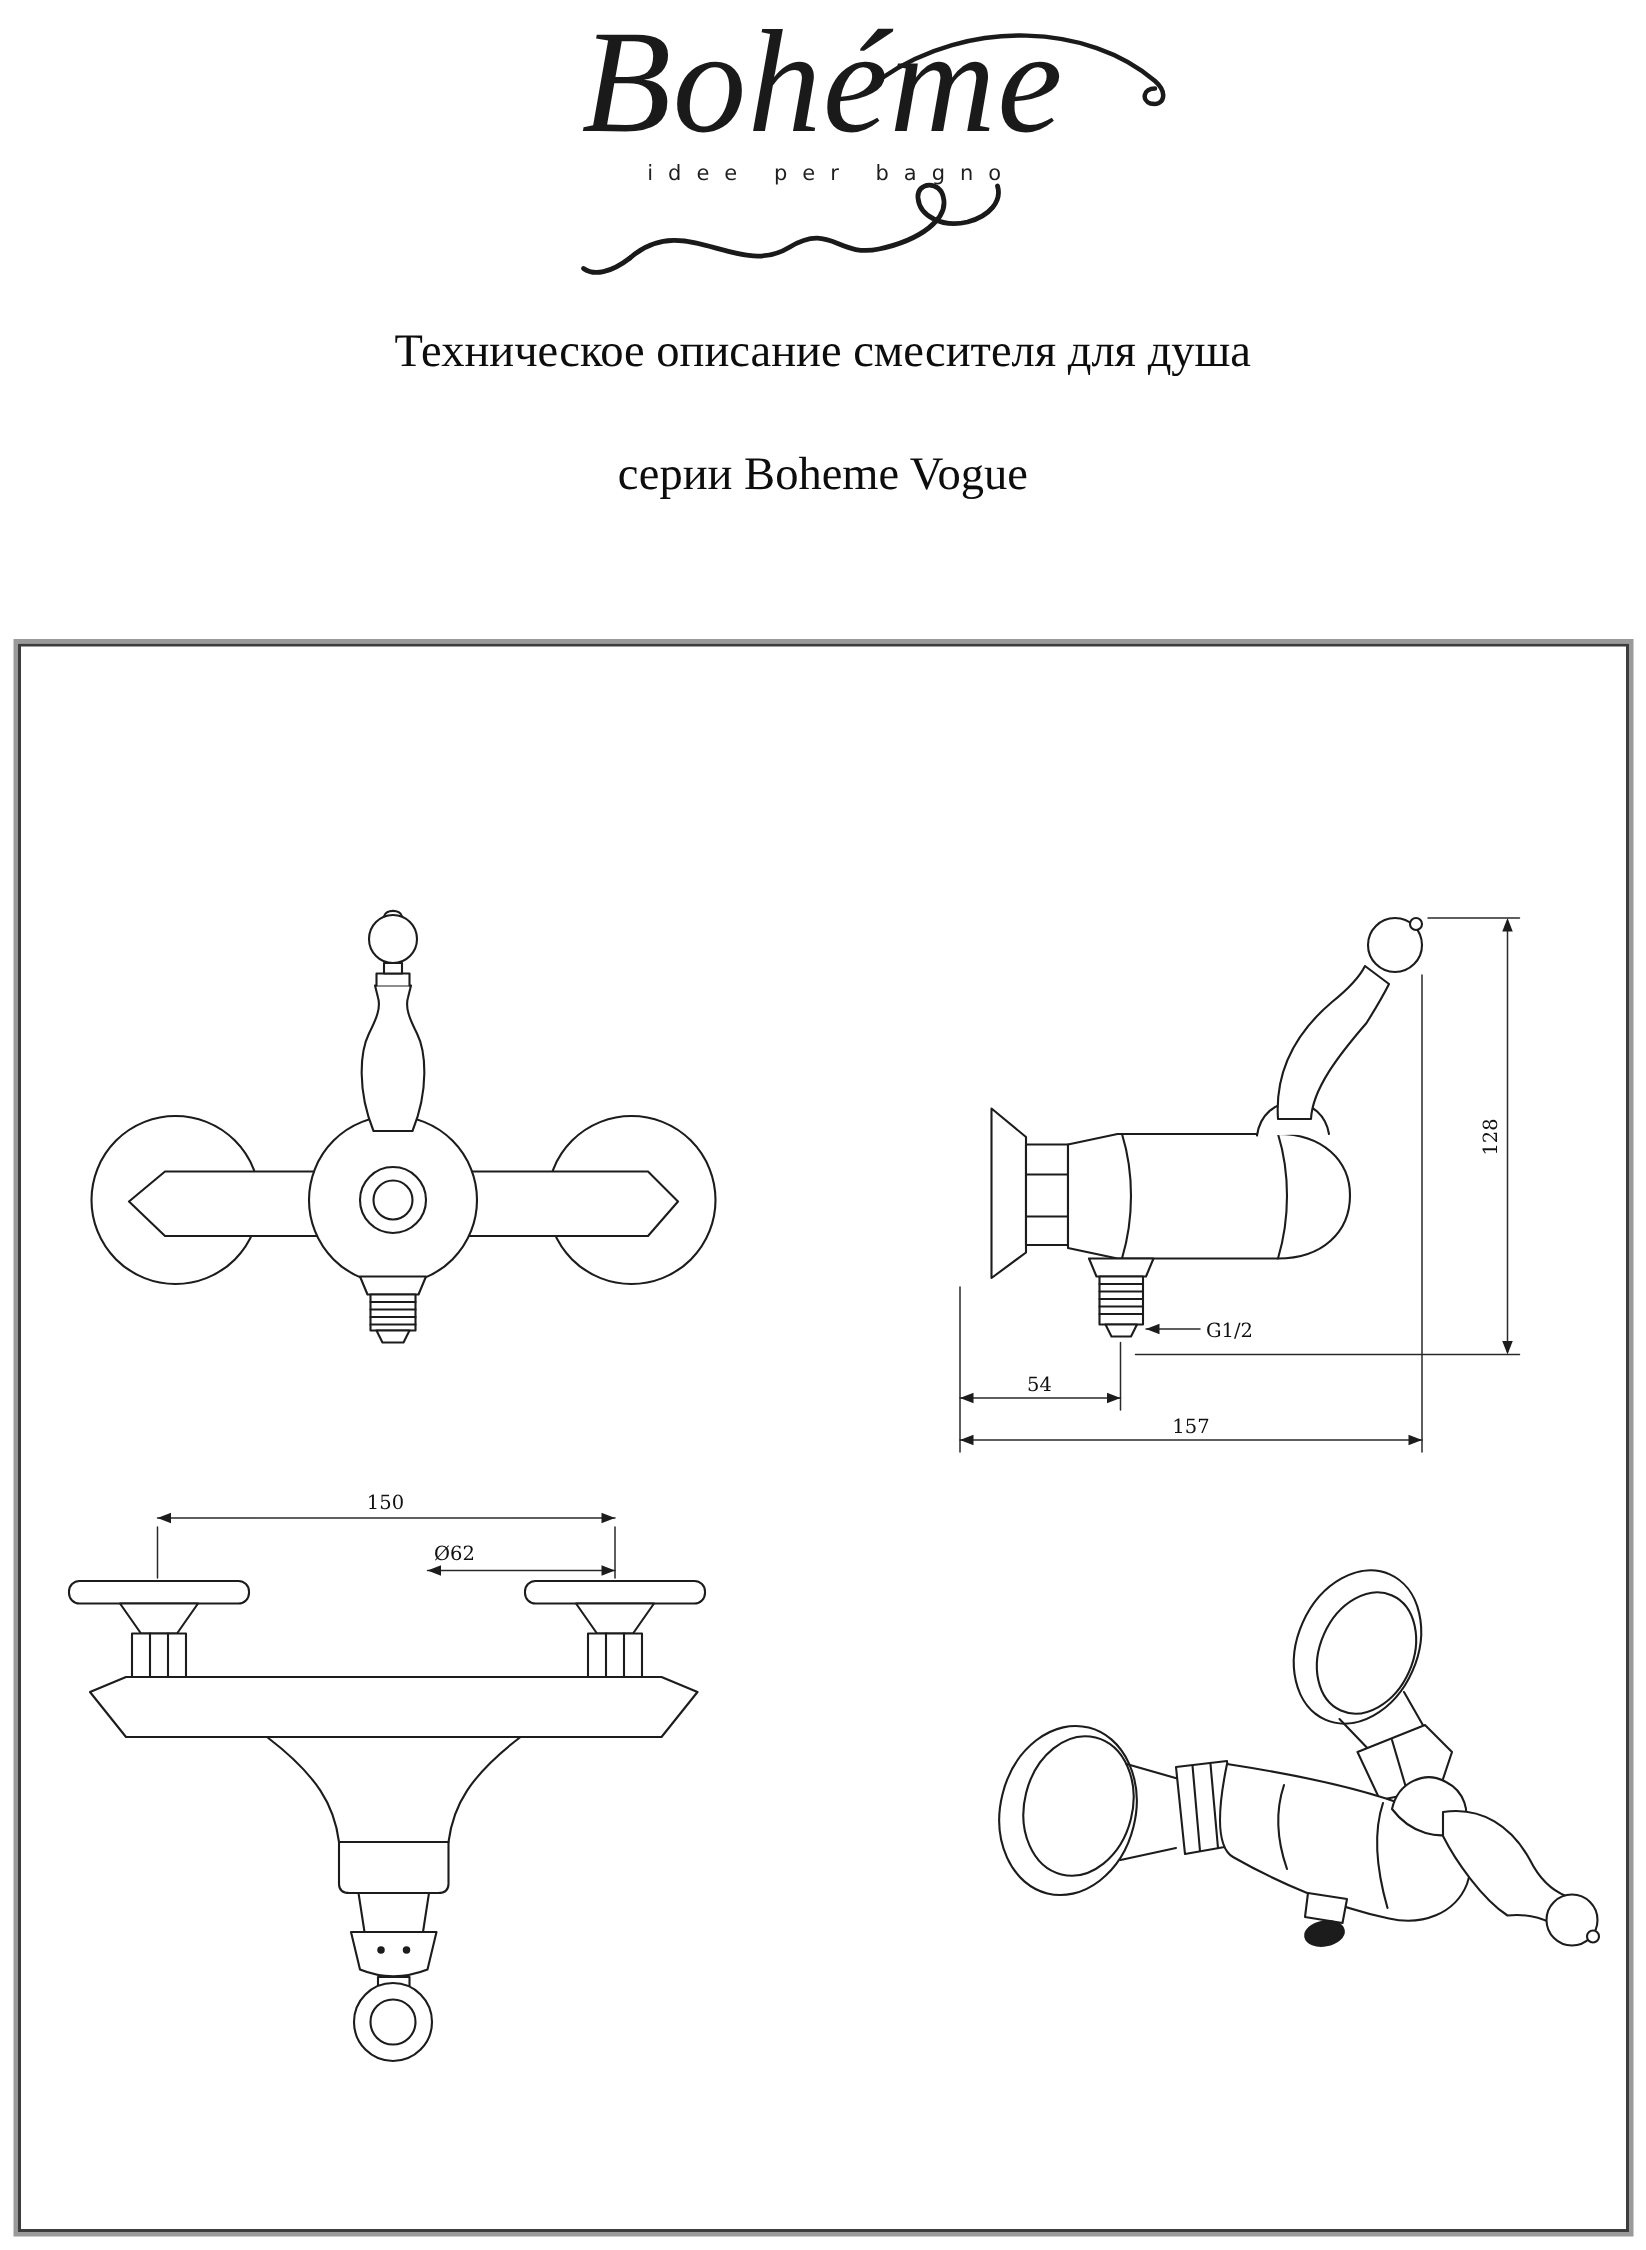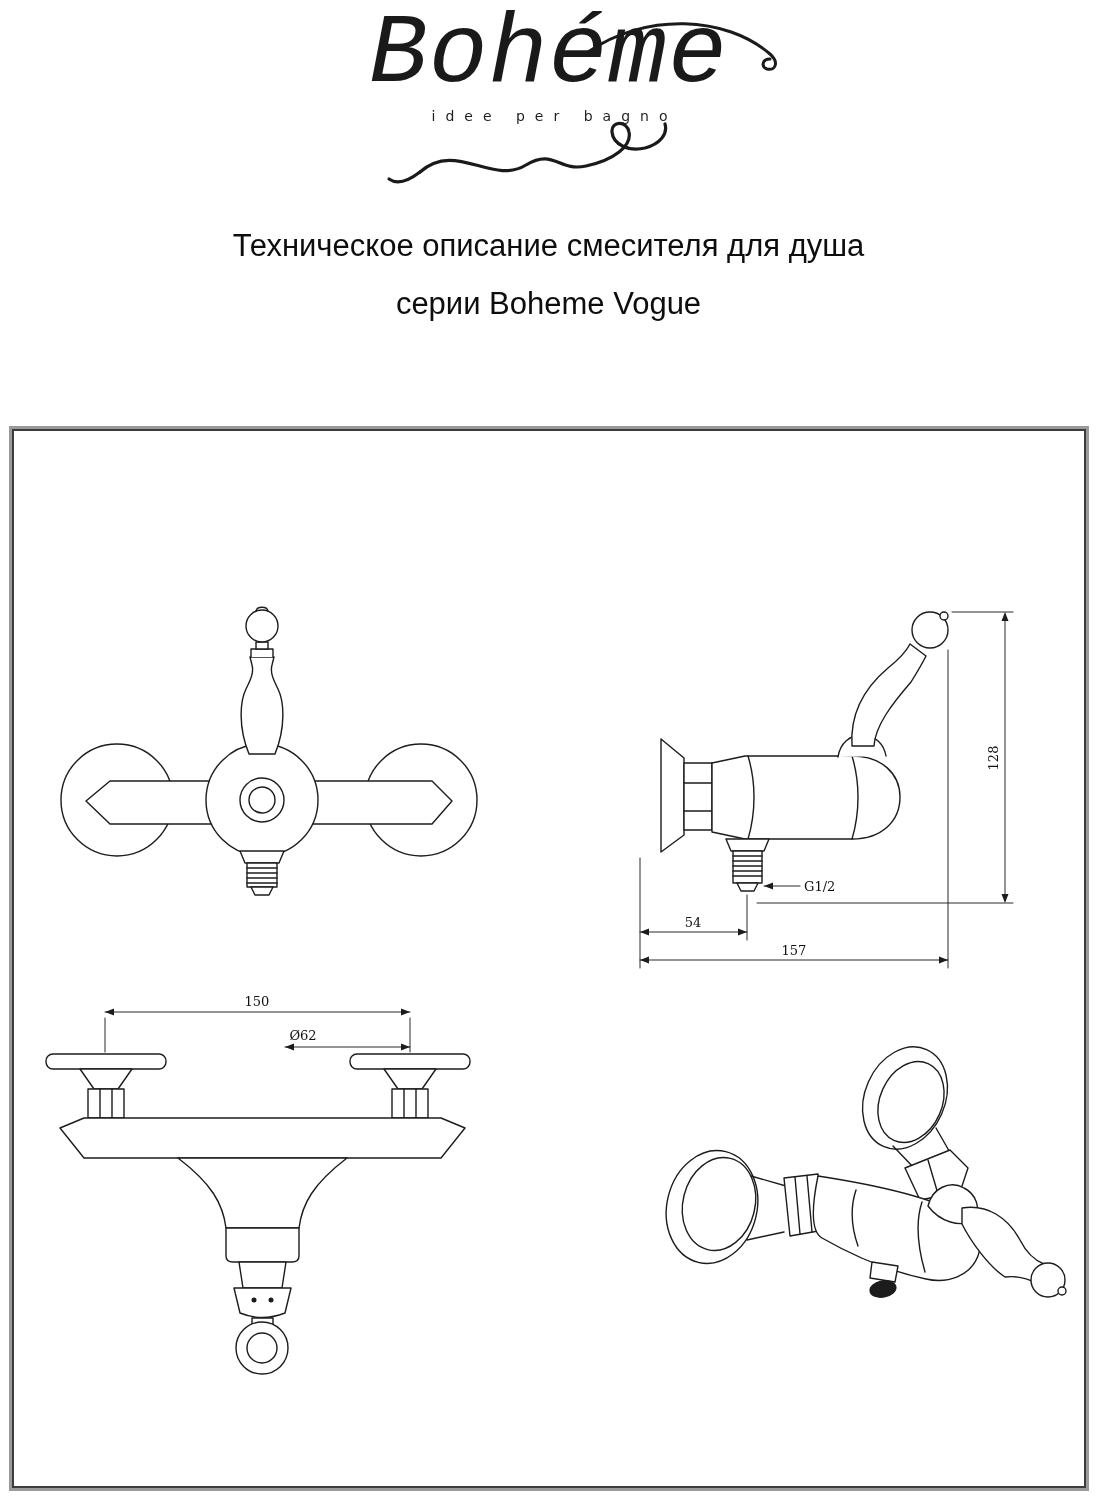--- a/index.html
+++ b/index.html
@@ -4,30 +4,30 @@
 <style>
   * { margin:0; padding:0; box-sizing:border-box; }
   html,body { background:#ffffff; }
   .page {
     position:relative; width:1097px; height:1500px; margin:0 auto;
     background:#ffffff; overflow:hidden; color:#111;
     font-family:"Liberation Sans", sans-serif;
   }
   .logo-wrap { position:absolute; top:6px; left:0; width:100%; text-align:center; }
   .brand {
-    font-family:Liberation Mono, monospace; font-style:italic;
+    font-family:Liberation Serif, serif; font-style:italic;
     font-size:98px; line-height:1.0; color:#1a1a1a; letter-spacing:1px;
   }
   .tagline {
     font-family:"DejaVu Sans", sans-serif; font-size:14px; letter-spacing:10px;
     margin-left:12px; margin-top:4px; color:#1f1f1f;
   }
   .flourish { position:absolute; top:0; left:0; width:1097px; height:230px; pointer-events:none; }
-  .titles { position:absolute; top:228px; left:0; width:100%; text-align:center; font-size:31px; color:#0d0d0d; }
-  .titles .t2 { margin-top:22px; }
+  .titles { position:absolute; top:216px; left:0; width:100%; text-align:center; font-size:31px; color:#0d0d0d;font-family:Liberation Serif, serif; }
+  .titles .t2 { margin-top:46px; }
   .frame {
     position:absolute; left:9px; top:426px; width:1080px; height:1065px;
     border:3px solid #9a9a9a; background:#fff;
   }
   .frame-inner { position:absolute; inset:0; border:2px solid #3c3c3c; background:#fff; }
   svg.tech { position:absolute; left:0; top:0; }
   svg text { font-family:"DejaVu Serif", serif; font-size:13px; fill:#111; }
 </style>
 </head>
 <body>

